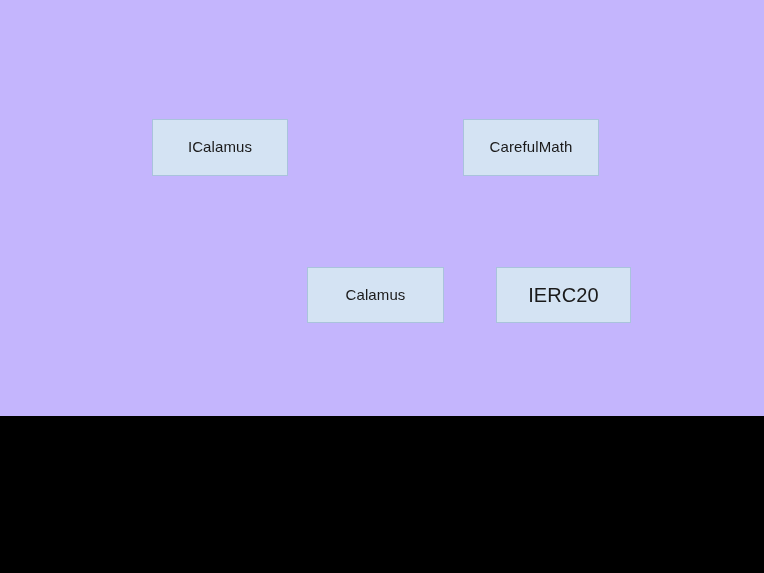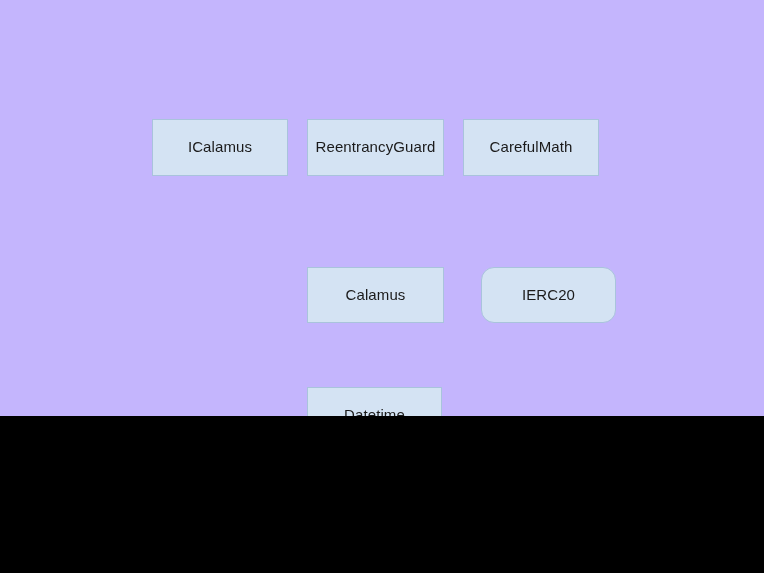--- a/index.html
+++ b/index.html
@@ -42,28 +42,22 @@
     pointer-events: none;
   }
 </style>
 </head>
 <body>
 
 <div id="canvas" style="width: 764px; height: 416px; background: #c4b5fd;">
     <div class="node" style="left: 152px; top: 119px; width: 136px; height: 57px; background: rgb(212, 227, 243); border-color: rgb(169, 195, 220); color: rgb(26, 26, 26); font-size: 15px;">
       <span class="node-label">ICalamus</span>
     </div>
-    <div class="node" style="left: 307px; top: 119px; width: 137px; height: 57px; background: rgb(212, 227, 243); border-color: rgb(169, 195, 220); color: rgb(26, 26, 26); font-size: 15px;">
-      <span class="node-label">ReentrancyGuard</span>
-    </div>
     <div class="node" style="left: 307px; top: 267px; width: 137px; height: 56px; background: rgb(212, 227, 243); border-color: rgb(169, 195, 220); color: rgb(26, 26, 26); font-size: 15px;">
       <span class="node-label">Calamus</span>
     </div>
     <div class="node" style="left: 463px; top: 119px; width: 136px; height: 57px; background: rgb(212, 227, 243); border-color: rgb(169, 195, 220); color: rgb(26, 26, 26); font-size: 15px;">
       <span class="node-label">CarefulMath</span>
     </div>
-    <div class="node" style="left: 481px; top: 267px; width: 135px; height: 56px; background: rgb(212, 227, 243); border-color: rgb(169, 195, 220); color: rgb(26, 26, 26); font-size: 15px; border-radius: 13px;">
+    <div class="node" style="left: 496px; top: 267px; width: 135px; height: 56px; background: rgb(212, 227, 243); border-color: rgb(169, 195, 220); color: rgb(26, 26, 26); font-size: 20px;">
       <span class="node-label">IERC20</span>
-    </div>
-    <div class="node" style="left: 307px; top: 387px; width: 135px; height: 56px; background: rgb(212, 227, 243); border-color: rgb(169, 195, 220); color: rgb(26, 26, 26); font-size: 15px;">
-      <span class="node-label">Datetime</span>
     </div>
   </div>
 
 </body></html>

